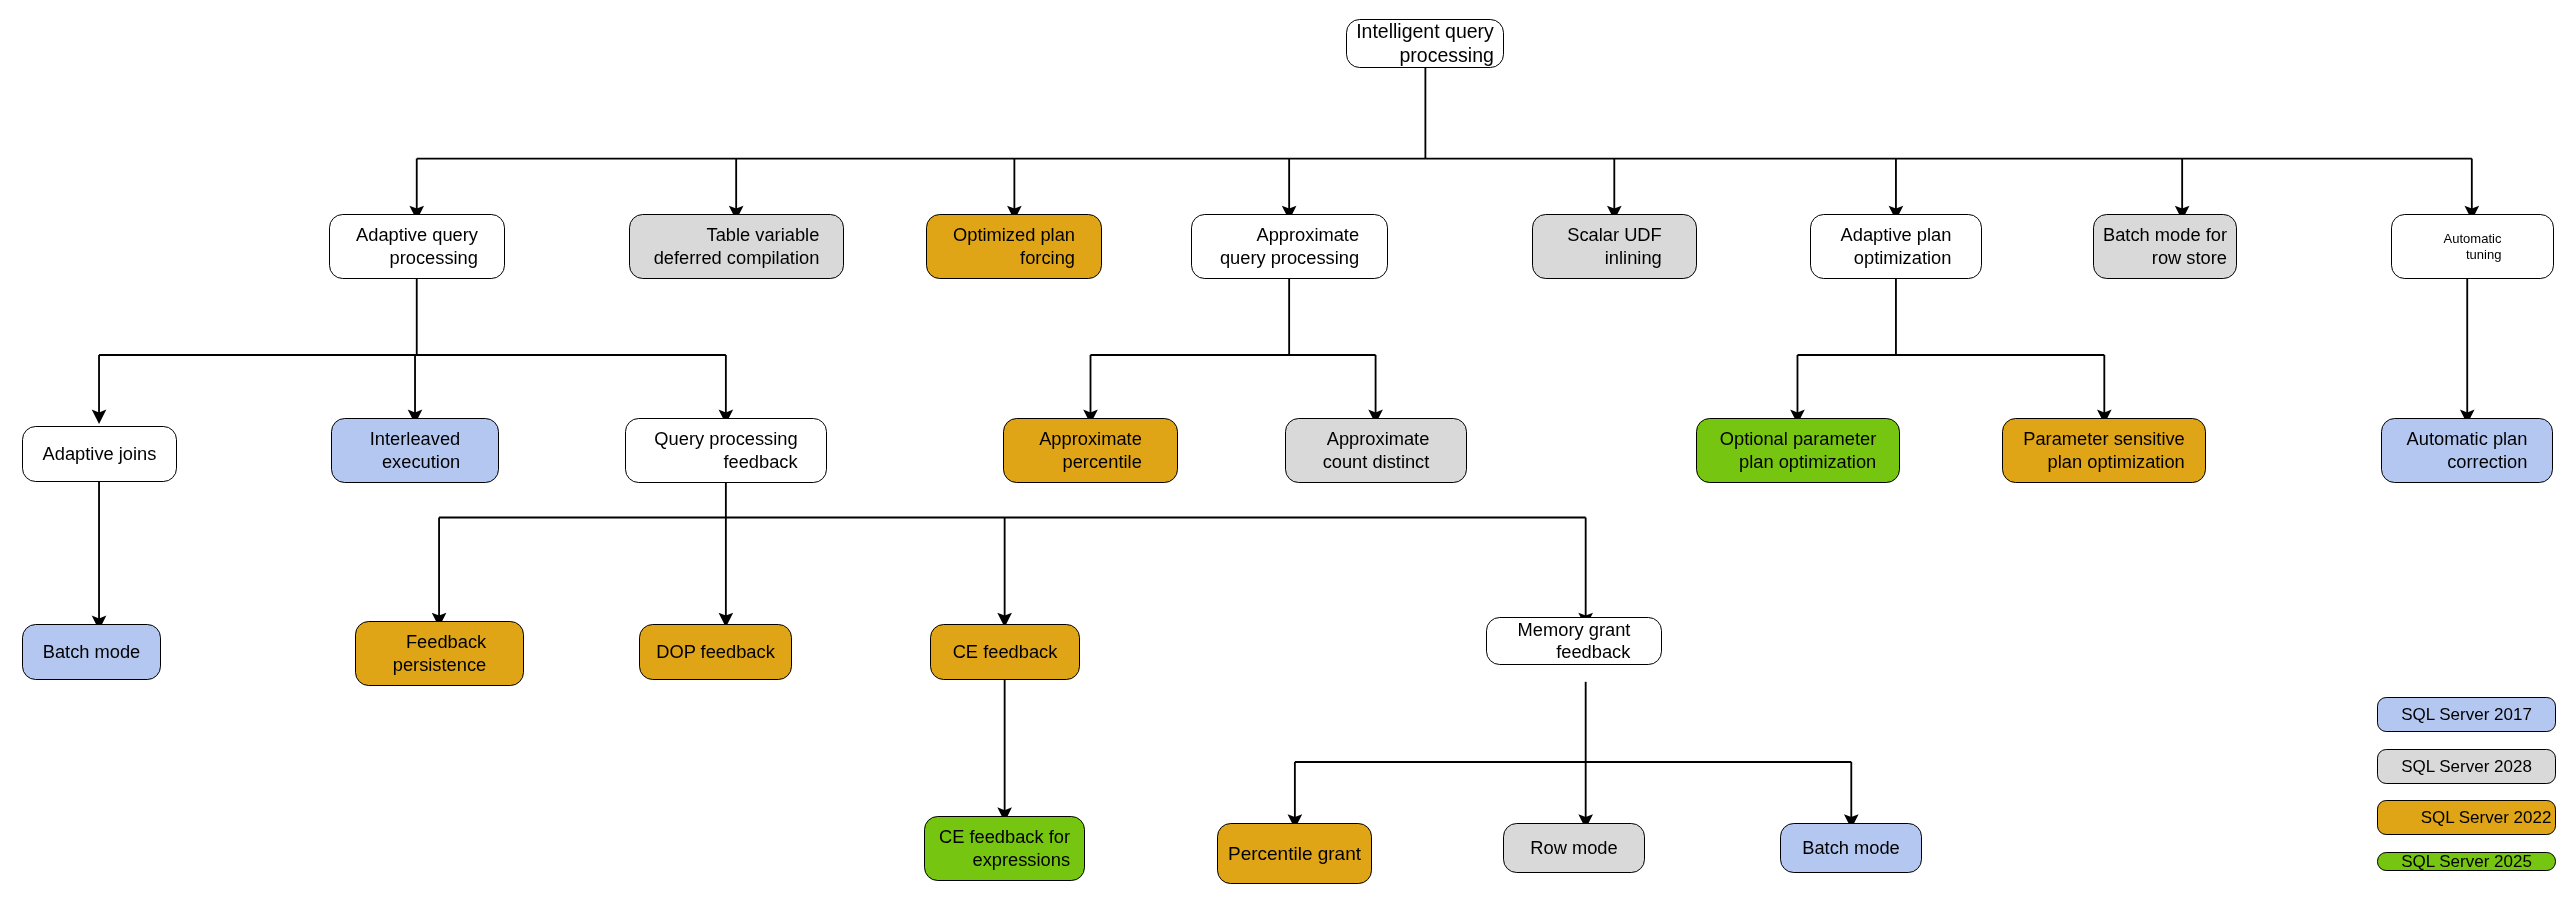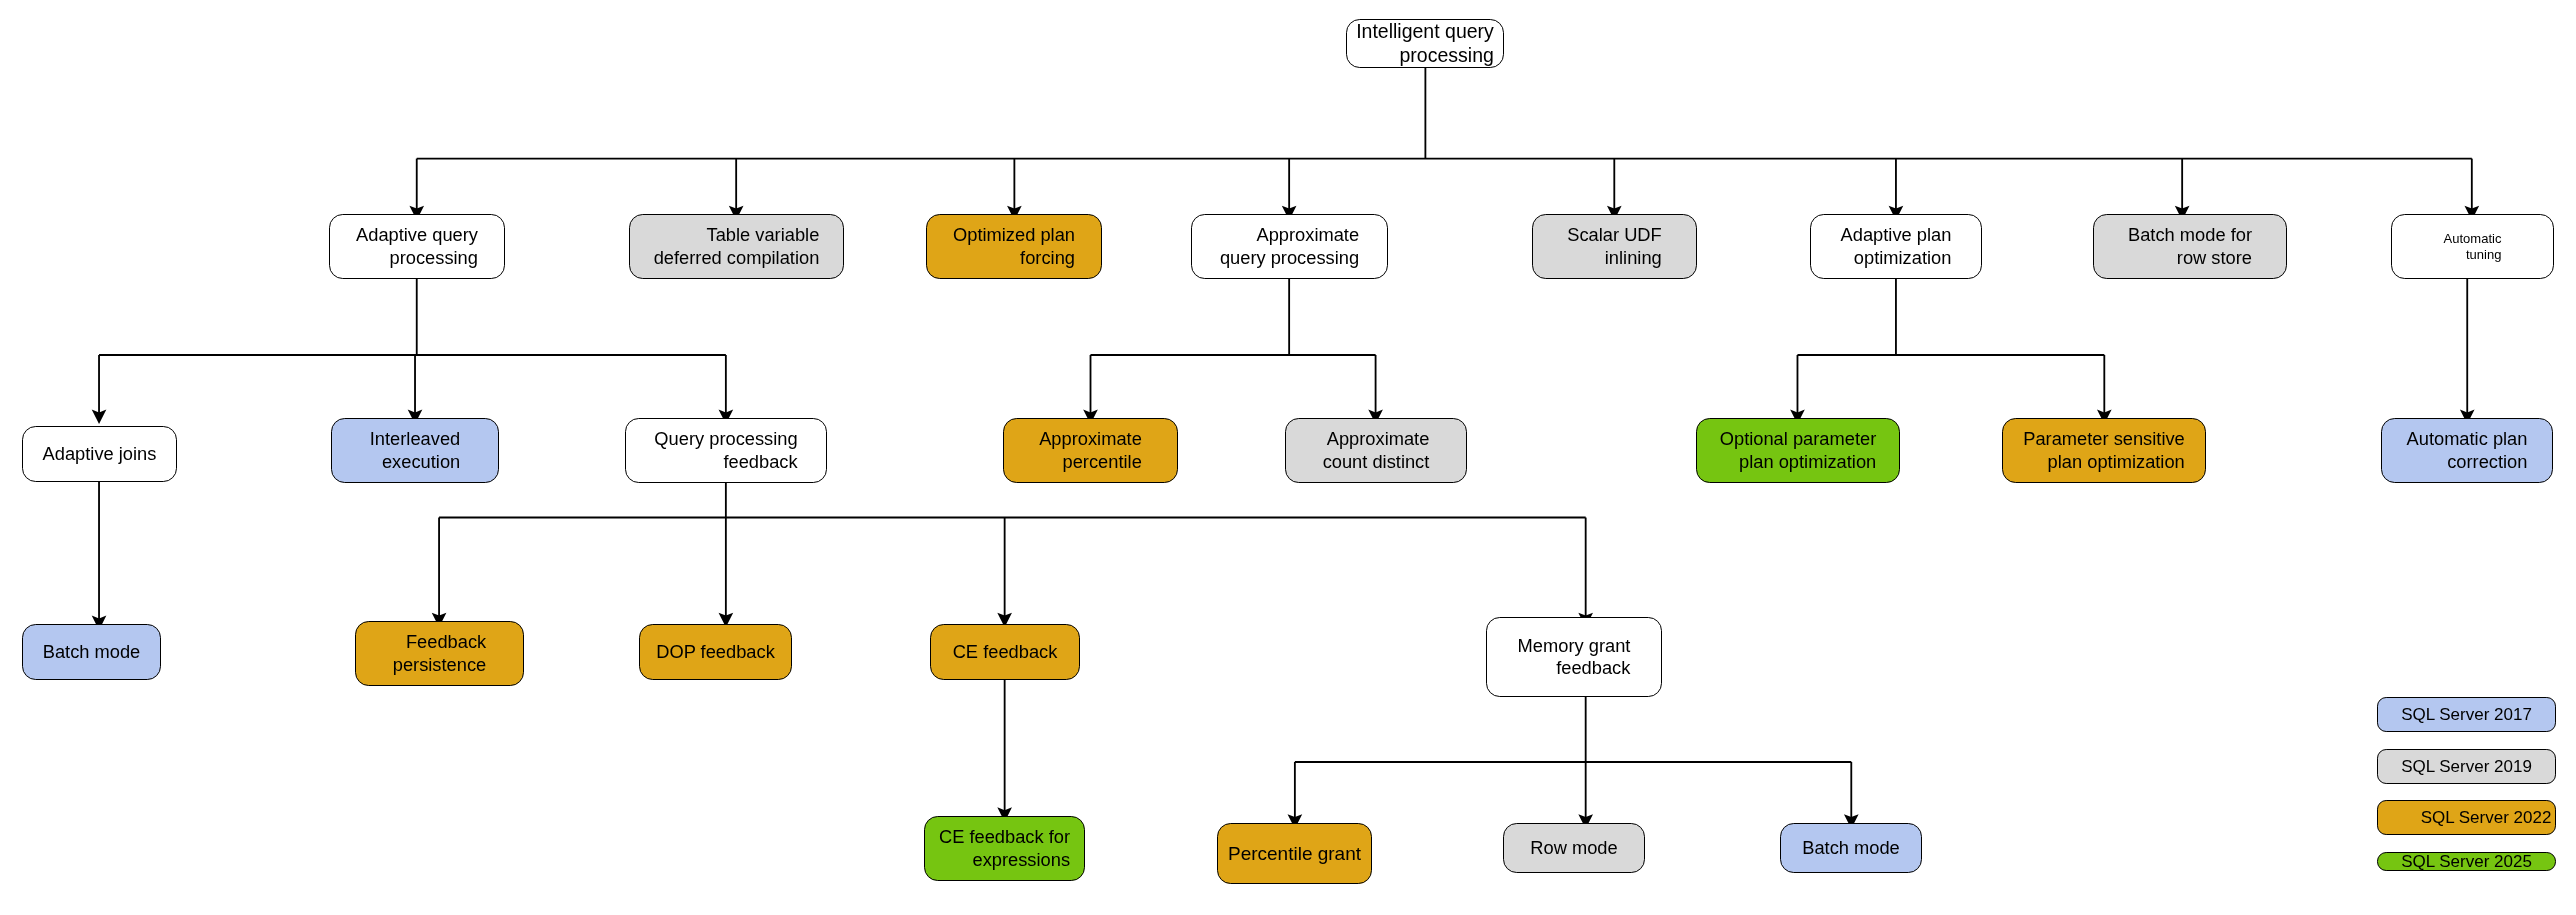--- a/index.html
+++ b/index.html
@@ -127,21 +127,21 @@
 query processing</span>
       </div>
       <div class="node" style="left: 1532px; top: 214px; width: 165px; height: 65px; background: rgb(217, 217, 217); font-size: 18.3px; border-color: rgb(0, 0, 0);">
         <span class="lbl">Scalar UDF
 inlining</span>
       </div>
       <div class="node" style="left: 1810px; top: 214px; width: 172px; height: 65px; background: rgb(255, 255, 255); font-size: 18.3px; border-color: rgb(0, 0, 0);">
         <span class="lbl">Adaptive plan
 optimization</span>
       </div>
-      <div class="node" style="left: 2093px; top: 214px; width: 194px; height: 65px; background: rgb(217, 217, 217); font-size: 18.3px; border-color: rgb(0, 0, 0);">
+      <div class="node" style="left: 2093px; top: 214px; width: 144px; height: 65px; background: rgb(217, 217, 217); font-size: 18.3px; border-color: rgb(0, 0, 0);">
         <span class="lbl">Batch mode for
 row store</span>
       </div>
       <div class="node" style="left: 2391px; top: 214px; width: 163px; height: 65px; background: rgb(255, 255, 255); font-size: 13px; border-color: rgb(0, 0, 0);">
         <span class="lbl">Automatic
 tuning</span>
       </div>
       <div class="node" style="left: 22px; top: 426px; width: 155px; height: 56px; background: rgb(255, 255, 255); font-size: 18.3px; border-color: rgb(0, 0, 0);">
         <span class="lbl">Adaptive joins</span>
       </div>
@@ -179,21 +179,21 @@
       <div class="node" style="left: 355px; top: 621px; width: 169px; height: 65px; background: rgb(223, 165, 23); font-size: 18.3px; border-color: rgb(0, 0, 0);">
         <span class="lbl">Feedback
 persistence</span>
       </div>
       <div class="node" style="left: 639px; top: 624px; width: 153px; height: 56px; background: rgb(223, 165, 23); font-size: 18.3px; border-color: rgb(0, 0, 0);">
         <span class="lbl">DOP feedback</span>
       </div>
       <div class="node" style="left: 930px; top: 624px; width: 150px; height: 56px; background: rgb(223, 165, 23); font-size: 18.3px; border-color: rgb(0, 0, 0);">
         <span class="lbl">CE feedback</span>
       </div>
-      <div class="node" style="left: 1486px; top: 617px; width: 176px; height: 80px; background: rgb(255, 255, 255); font-size: 18.3px; border-color: rgb(0, 0, 0);">
+      <div class="node" style="left: 1486px; top: 617px; width: 176px; height: 48px; background: rgb(255, 255, 255); font-size: 18.3px; border-color: rgb(0, 0, 0);">
         <span class="lbl">Memory grant
 feedback</span>
       </div>
       <div class="node" style="left: 924px; top: 816px; width: 161px; height: 65px; background: rgb(118, 197, 17); font-size: 18.3px; border-color: rgb(0, 0, 0);">
         <span class="lbl">CE feedback for
 expressions</span>
       </div>
       <div class="node" style="left: 1217px; top: 823px; width: 155px; height: 61px; background: rgb(223, 165, 23); font-size: 19px; border-color: rgb(0, 0, 0);">
         <span class="lbl">Percentile grant</span>
       </div>
@@ -202,21 +202,21 @@
       </div>
       <div class="node" style="left: 1780px; top: 823px; width: 142px; height: 50px; background: rgb(180, 199, 240); font-size: 18.3px; border-color: rgb(0, 0, 0);">
         <span class="lbl">Batch mode</span>
       </div>
     </div>
   <div id="legend-layer">
       <div class="legend-item" style="left: 2377px; top: 697px; width: 179px; height: 35px; background: rgb(180, 199, 240);">
         <span>SQL Server 2017</span>
       </div>
       <div class="legend-item" style="left: 2377px; top: 749px; width: 179px; height: 35px; background: rgb(217, 217, 217);">
-        <span>SQL Server 2019</span>
+        <span>SQL Server 2028</span>
       </div>
       <div class="legend-item" style="left: 2377px; top: 800px; width: 179px; height: 35px; background: rgb(223, 165, 23); padding-left: 39px;">
         <span>SQL Server 2022</span>
       </div>
       <div class="legend-item" style="left: 2377px; top: 852px; width: 179px; height: 19px; background: rgb(118, 197, 17);">
         <span>SQL Server 2025</span>
       </div>
     </div>
 
 </div>

